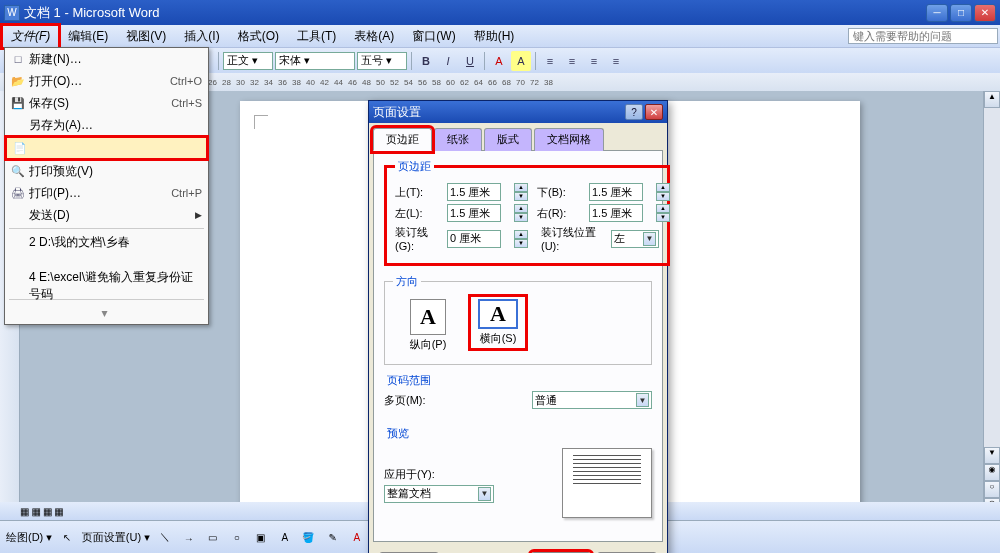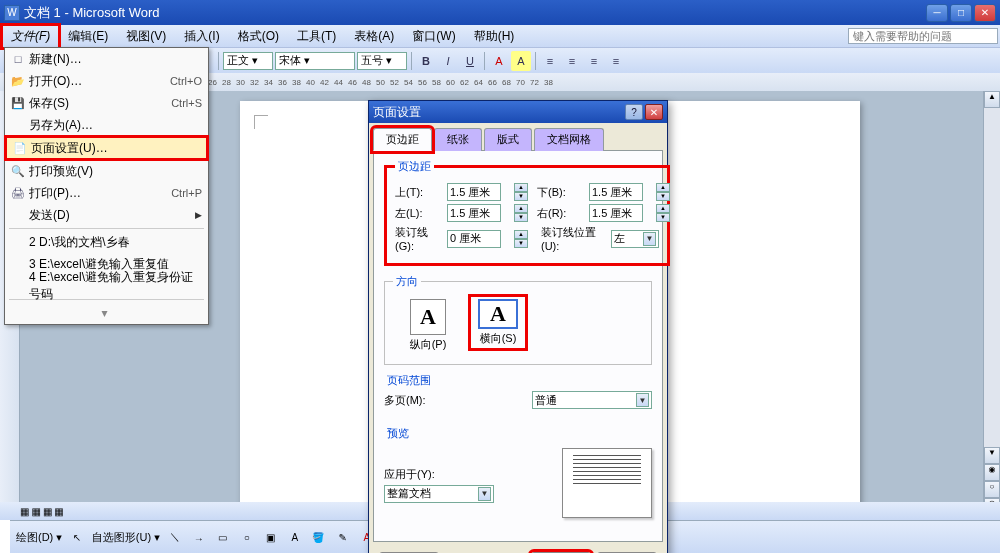--- a/index.html
+++ b/index.html
@@ -79,21 +79,21 @@
 .dialog .orient-btn.selected .orient-icon { border: 2px solid #3a70d6; }
 .dialog .preview-box { width: 90px; height: 70px; border: 1px solid #888; background: #fff; margin: 4px 0; padding: 6px 10px; display: flex; flex-direction: column; gap: 3px; box-shadow: 2px 2px 2px rgba(0,0,0,.2); }
 .dialog .preview-box .line { height: 1px; background: #555; }
 .dialog .dlg-buttons { display: flex; justify-content: space-between; padding: 6px 10px 10px; }
 .dialog .dlg-buttons .btn { min-width: 60px; height: 22px; border: 1px solid #888; background: linear-gradient(#fff,#e0e0e0); border-radius: 3px; cursor: pointer; font-size: 12px; }
 .dialog .dlg-buttons .btn.red { outline: 3px solid #e00; }
 
 
 .bottom-bars { position: absolute; left: 0; right: 0; bottom: 0; }
 .tab-bar { height: 18px; background: linear-gradient(#e3ecfb,#c9d9f5); display: flex; align-items: center; padding-left: 20px; gap: 2px; font-size: 10px; }
-.status-bar { height: 20px; background: linear-gradient(#e3ecfb,#c9d9f5); display: flex; align-items: center; padding: 16px 6px; font-size: 11px; gap: 6px; border-top: 1px solid #9ab; margin-left: 10px; }
+.status-bar { height: 20px; background: linear-gradient(#e3ecfb,#c9d9f5); display: flex; align-items: center; padding: 16px 6px; font-size: 11px; gap: 6px; border-top: 1px solid #9ab; }
 .status-bar .st-btn { width: 18px; height: 16px; border: 1px solid transparent; display: flex; align-items: center; justify-content: center; font-size: 10px; }
 
 
 .red-box { outline: 3px solid #e00; outline-offset: -1px; font-style: italic; }
 
 </style>
 </head>
 <body>
 
 <div class="titlebar">
@@ -227,21 +227,20 @@
         <span class="fm-icon">💾</span>
         <span class="fm-label">保存(S)</span>
         <span class="fm-shortcut">Ctrl+S</span>
       </div>
       <div class="fm-row">
         <span class="fm-icon"></span>
         <span class="fm-label">另存为(A)…</span>
       </div>
       <div class="fm-row highlighted">
         <span class="fm-icon">📄</span>
-        <span class="fm-label">页面设置(U)…</span>
       </div>
       <div class="fm-row">
         <span class="fm-icon">🔍</span>
         <span class="fm-label">打印预览(V)</span>
       </div>
       <div class="fm-row">
         <span class="fm-icon">🖨</span>
         <span class="fm-label">打印(P)…</span>
         <span class="fm-shortcut">Ctrl+P</span>
       </div>
@@ -252,21 +251,20 @@
       </div>
     </div>
   <div class="fm-sep"></div>
   <div id="file-menu-recent">
       <div class="fm-row">
         <span class="fm-icon"></span>
         <span class="fm-label">2 D:\我的文档\乡春</span>
       </div>
       <div class="fm-row">
         <span class="fm-icon"></span>
-        <span class="fm-label">3 E:\excel\避免输入重复值</span>
       </div>
       <div class="fm-row">
         <span class="fm-icon"></span>
         <span class="fm-label">4 E:\excel\避免输入重复身份证号码</span>
       </div>
     </div>
   <div class="fm-sep"></div>
   <div class="fm-row" style="justify-content:center;color:#888">▾</div>
 </div>
 
@@ -403,21 +401,21 @@
 <div class="bottom-bars">
   <div class="tab-bar">
     <div class="tb-btn">▦</div>
     <div class="tb-btn">▦</div>
     <div class="tb-btn">▦</div>
     <div class="tb-btn">▦</div>
   </div>
   <div class="status-bar">
     <span>绘图(D) ▾</span>
     <div class="st-btn">↖</div>
-    <span>自选图形(U) ▾</span>
+    <span>页面设置(U) ▾</span>
     <div class="st-btn">＼</div>
     <div class="st-btn">→</div>
     <div class="st-btn">▭</div>
     <div class="st-btn">○</div>
     <div class="st-btn">▣</div>
     <div class="st-btn">A</div>
     <div class="st-btn">🪣</div>
     <div class="st-btn">✎</div>
     <div class="st-btn" style="color:#c00">A</div>
   </div>

